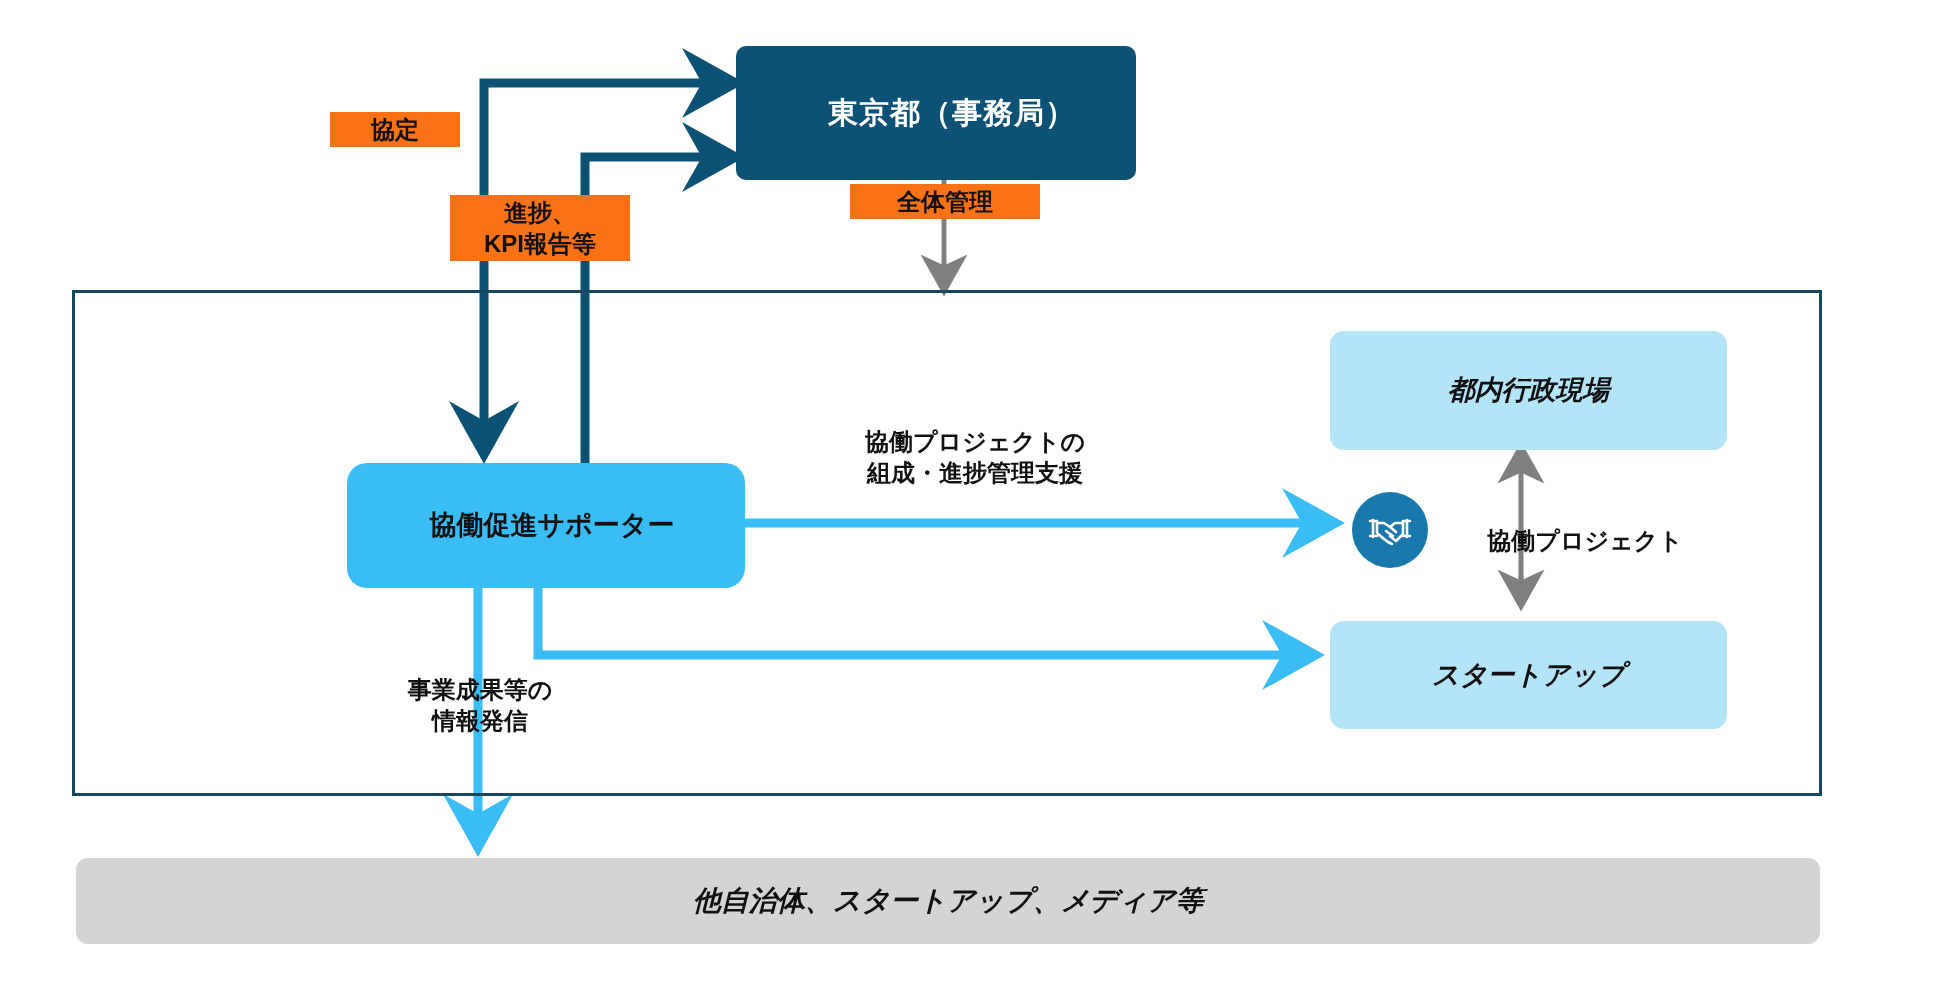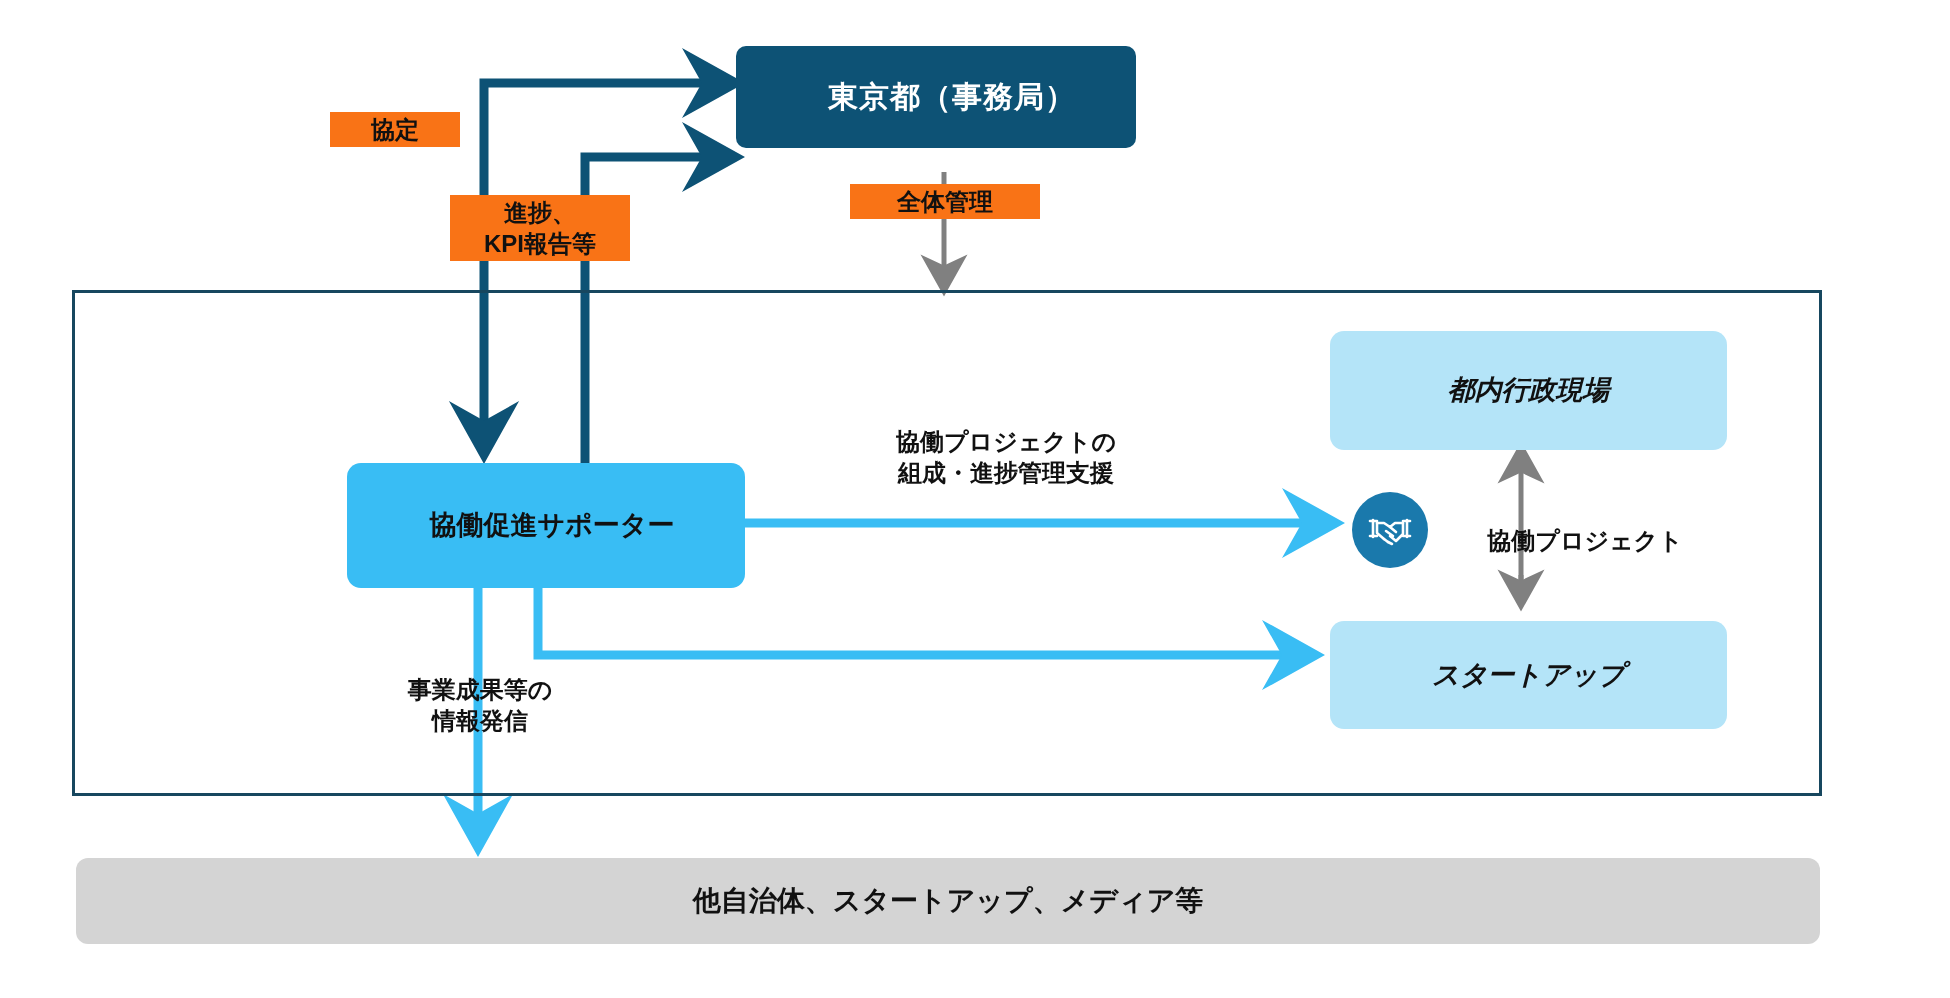--- a/index.html
+++ b/index.html
@@ -40,21 +40,21 @@
   .node-dark {
     background: #0d5275;
     color: #ffffff;
     border-radius: 10px;
     font-size: 30px;
     letter-spacing: 1px;
   }
   .node-mid {
     background: #39bdf4;
     color: #111111;
-    border-radius: 14px;
+    border-radius: 20px;
     font-size: 27px;
     padding-left: 12px;
   }
   .node-pale {
     background: #b4e4f8;
     color: #111111;
     border-radius: 14px;
     font-size: 27px;
     font-style: italic;
   }
@@ -144,37 +144,37 @@
     </g>
 
     <g>
       <path d="M1521,585 L1521,450" fill="none" stroke="#808080" stroke-width="5" stroke-linecap="butt" marker-end="url(#ah-gray)"></path>
       <path d="M1521,575 L1521,603" fill="none" stroke="#808080" stroke-width="5" stroke-linecap="butt" marker-end="url(#ah-gray)"></path>
     </g>
   </svg>
 
   <div class="frame-box" style="left:72px; top:290px; width:1750px; height:506px;"></div>
 
-  <div class="node node-dark" style="left:736px; top:46px; width:400px; height:102px;padding-left:32px;">
+  <div class="node node-dark" style="left:736px; top:46px; width:400px; height:134px;padding-left:32px;">
     <span>東京都（事務局）</span>
   </div>
 
   <div class="node node-mid" style="left:347px; top:463px; width:398px; height:125px;">
     <span>協働促進サポーター</span>
   </div>
 
   <div class="node node-pale" style="left:1330px; top:331px; width:397px; height:119px;">
     <span>都内行政現場</span>
   </div>
 
   <div class="node node-pale" style="left:1330px; top:601px; width:397px; height:108px;margin-top:20px;">
     <span>スタートアップ</span>
   </div>
 
-  <div class="node node-gray" style="left:76px; top:858px; width:1744px; height:86px;">
+  <div class="node node-gray" style="left:76px; top:858px; width:1744px; height:86px;font-style:italic;">
     <span>他自治体、スタートアップ、メディア等</span>
   </div>
 
   <div class="hs-circle" style="left:1352px; top:492px;">
     <svg width="48" height="48" viewBox="0 0 48 48" xmlns="http://www.w3.org/2000/svg">
       <g fill="none" stroke="#ffffff" stroke-width="2.6" stroke-linecap="round" stroke-linejoin="round">
         <path d="M7,14 L7,31"></path>
         <path d="M41,14 L41,31"></path>
         <path d="M4,15 L11,15"></path>
         <path d="M37,15 L44,15"></path>
@@ -191,21 +191,21 @@
     </svg>
   </div>
 
   <div class="caption" style="left:330px; top:112px; width:130px;">協定</div>
 
   <div class="caption" style="left:450px; top:195px; width:180px;">進捗、
 KPI報告等</div>
 
   <div class="caption" style="left:850px; top:184px; width:190px;">全体管理</div>
 
-  <div class="caption nofill" style="left:821px; top:424px; width:370px;">協働プロジェクトの
+  <div class="caption nofill" style="left:790px; top:424px; width:370px;">協働プロジェクトの
 組成・進捗管理支援</div>
 
   <div class="caption nofill" style="left:1455px; top:523px; width:260px;">協働プロジェクト</div>
 
   <div class="caption nofill" style="left:365px; top:672px; width:230px;">事業成果等の
 情報発信</div>
 
 
 </div>
 

